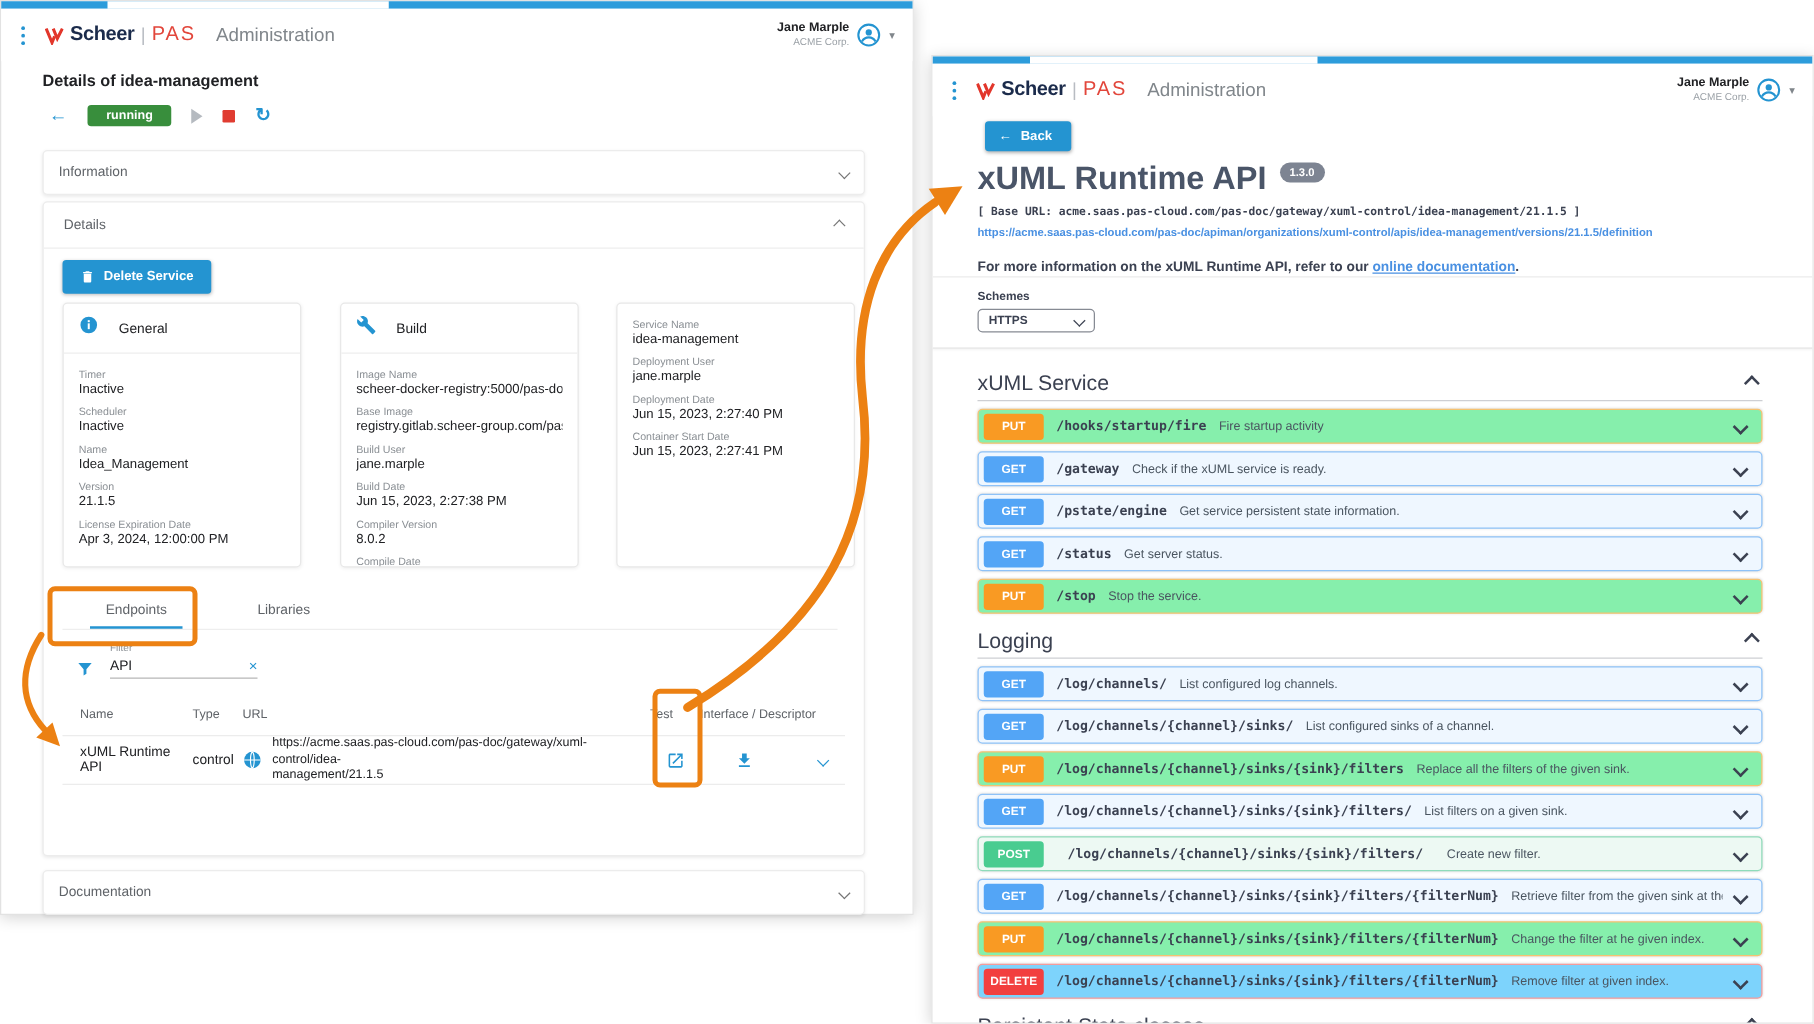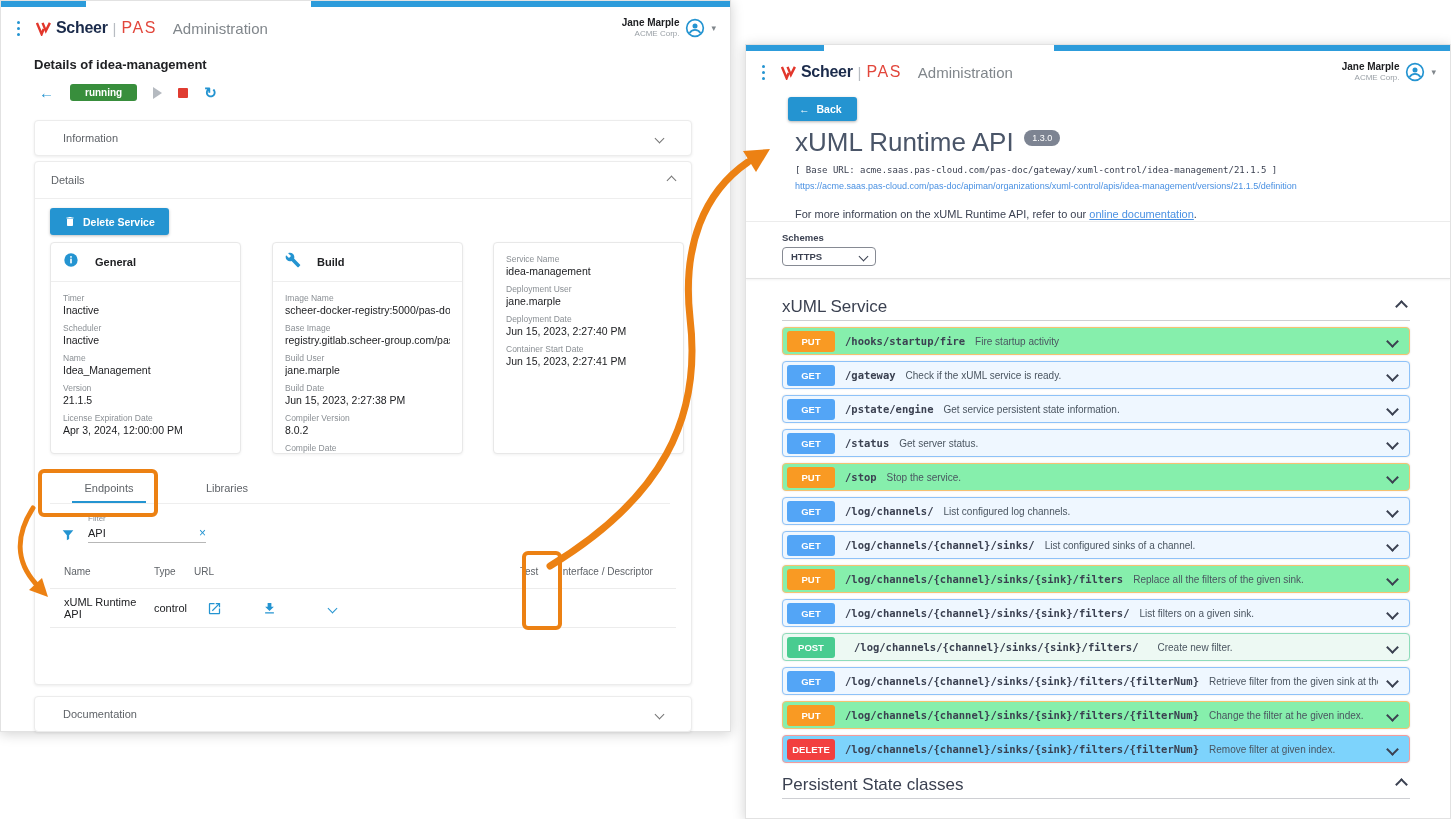--- a/index.html
+++ b/index.html
@@ -32,36 +32,36 @@
   .chev.dark{border-color:#3b4151;width:9px;height:9px;border-width:2px;}
   
   .page-title{position:absolute;left:33px;top:56px;font-size:13px;font-weight:bold;color:#202124;}
   .controls{position:absolute;left:38px;top:83px;display:flex;align-items:center;gap:16px;}
   .back-arrow{color:#2494d1;font-size:15px;cursor:pointer;}
   .status-badge{background:#388e3c;color:#fff;font-size:10px;font-weight:bold;padding:3px 15px;border-radius:3px;}
   .play-tri{width:0;height:0;border-left:9px solid #b5bac0;border-top:6px solid transparent;border-bottom:6px solid transparent;}
   .stop-sq{width:10px;height:10px;background:#e03c31;border-radius:1px;}
   .restart{color:#2494d1;font-size:15px;font-weight:bold;line-height:1;}
   .accordion{position:absolute;left:33px;width:658px;height:36px;border:1px solid #ececec;border-radius:4px;
-             box-shadow:0 1px 3px rgba(0,0,0,.08);display:flex;align-items:center;padding:0 28px;box-sizing:border-box;
+             box-shadow:0 1px 3px rgba(0,0,0,.08);display:flex;align-items:center;padding:0 12px;box-sizing:border-box;
              font-size:11px;color:#5f6368;background:#fff;}
   .accordion .chev{margin-left:auto;}
   #acc-info{top:119px;}
   #acc-doc{top:695px;}
   .details-card{position:absolute;left:33px;top:160px;width:658px;height:524px;border:1px solid #ececec;border-radius:4px;
                 box-shadow:0 1px 3px rgba(0,0,0,.08);background:#fff;box-sizing:border-box;}
   .details-head{height:36px;display:flex;align-items:center;padding:0 16px;font-size:11px;color:#5f6368;border-bottom:1px solid #eee;justify-content:space-between;}
   .details-head .chev{margin-left:auto;}
   .btn-delete{position:absolute;left:15px;top:46px;background:#2494d1;color:#fff;border:none;border-radius:3px;
-              font-size:10.5px;font-weight:bold;padding:7px 14px;display:flex;align-items:center;gap:7px;cursor:pointer;
+              font-size:10.5px;font-weight:bold;padding:7px 14px;display:flex;align-items:flex-start;gap:7px;cursor:pointer;
               box-shadow:0 1px 3px rgba(0,0,0,.25);font-family:"Liberation Sans",sans-serif;}
   .mini-card{position:absolute;top:80px;width:191px;height:212px;border:1px solid #e8e8e8;border-radius:4px;
              box-shadow:0 1px 3px rgba(0,0,0,.06);background:#fff;box-sizing:border-box;overflow:hidden;}
   .mini-head{display:flex;align-items:center;gap:16px;padding:9px 12px;border-bottom:1px solid #eee;}
-  .mini-title{font-size:11px;font-weight:bold;color:#202124;}
+  .mini-title{font-size:11px;font-weight:normal;color:#202124;}
   .mini-body{padding:4px 12px;}
   .f-label{font-size:8.5px;color:#8a8f94;margin-top:7px;}
   .f-value{font-size:10.5px;color:#202124;margin-top:1px;white-space:nowrap;overflow:hidden;}
   .tabs{position:absolute;left:15px;right:21px;top:308px;height:33px;border-bottom:1px solid #eee;display:flex;}
   .tab{width:118px;text-align:center;font-size:11px;color:#5f6368;padding-top:12px;position:relative;cursor:pointer;}
   .tab.active::after{content:'';position:absolute;left:22px;right:22px;bottom:0;height:2.5px;background:#2494d1;}
   .filterbar{position:absolute;left:25px;top:352px;display:flex;align-items:flex-end;gap:12px;}
   .filter-field{width:118px;}
   .filter-label{font-size:8px;color:#8a8f94;}
   .filter-line{display:flex;align-items:center;border-bottom:1px solid #b7b7b7;padding:3px 0 2px;}
@@ -76,21 +76,21 @@
   .col-url{flex:1;display:flex;align-items:center;gap:8px;}
   .url-text{font-size:10px;color:#202124;line-height:1.25;}
   .col-test{width:40px;display:flex;justify-content:center;}
   .col-iface{width:116px;display:flex;align-items:center;}
   .col-iface .dl{margin-left:28px;}
   .col-iface .chev{margin-left:auto;margin-right:14px;}
   
   .btn-back{position:absolute;left:42px;top:52px;background:#2494d1;color:#fff;border:none;border-radius:3px;
             font-size:10.5px;font-weight:bold;padding:6px 15px 6px 11px;display:flex;align-items:center;gap:7px;
             box-shadow:0 1px 3px rgba(0,0,0,.3);cursor:pointer;font-family:"Liberation Sans",sans-serif;}
-  .api-head{position:absolute;left:49px;top:82px;}
+  .api-head{position:absolute;left:36px;top:82px;font-weight:bold;}
   .api-title{font-size:26px;color:#4a5568;display:inline;}
   .api-badge{display:inline-block;background:#7d8492;color:#fff;font-size:9px;padding:3px 8px;border-radius:10px;vertical-align:10px;margin-left:6px;}
   .base-url{font-family:"DejaVu Sans Mono",monospace;font-size:9px;color:#3b4151;margin-top:7px;}
   .def-link{font-size:9px;color:#4990e2;margin-top:6px;cursor:pointer;}
   .info-line{font-size:11px;color:#3b4151;margin-top:17px;}
   .info-line a{color:#4990e2;text-decoration:underline;cursor:pointer;}
   .hr1{position:absolute;left:0;right:0;top:176px;border-top:1px solid #ececec;}
   .hr2{position:absolute;left:0;right:0;top:233px;border-top:1px solid #e3e3e3;box-shadow:0 1px 2px rgba(0,0,0,.08);}
   .schemes{position:absolute;left:36px;top:187px;}
   .schemes-label{font-size:9.5px;font-weight:bold;color:#3b4151;}
@@ -260,20 +260,30 @@
       <div class="thead" id="thead-row">
           <div class="col-name">Name</div>
           <div class="col-type">Type</div>
           <div class="col-url">URL</div>
           <div class="col-test" style="justify-content: flex-start; text-align: right;">Test</div>
           <div class="col-iface">Interface / Descriptor</div>
         </div>
       <div class="trow">
         <div class="col-name">xUML Runtime API</div>
         <div class="col-type">control</div>
+        <div class="col-url">
+          <svg width="16" height="16" viewBox="0 0 24 24">
+              <circle cx="12" cy="12" r="10" fill="#2494d1"></circle>
+              <path d="M2 12h20M12 2c3 2.6 3 17.4 0 20M12 2c-3 2.6-3 17.4 0 20" stroke="#fff" stroke-width="1.4" fill="none"></path>
+            </svg>
+          <div class="url-text">
+            <div>https://acme.saas.pas-cloud.com/pas-doc/gateway/xuml-control/idea-</div>
+            <div>management/21.1.5</div>
+          </div>
+        </div>
         <div class="col-test">
           <svg width="15" height="15" viewBox="0 0 24 24">
               <path d="M19 19H5V5h7V3H5c-1.1 0-2 .9-2 2v14c0 1.1.9 2 2 2h14c1.1 0 2-.9 2-2v-7h-2v7zM14 3v2h3.6l-9.8 9.8 1.4 1.4L19 6.4V10h2V3h-7z" fill="#2494d1"></path>
             </svg>
         </div>
         <div class="col-iface">
           <svg class="dl" width="15" height="15" viewBox="0 0 24 24">
               <path d="M19 9h-4V3H9v6H5l7 7 7-7zM5 18v2h14v-2H5z" fill="#2494d1"></path>
             </svg>
           <span class="chev down blue"></span>
@@ -380,20 +390,24 @@
         <span class="ep-path">/status</span>
         <span class="ep-desc">Get server status.</span>
         <span class="chev down dark"></span>
       </div>
       <div class="ep-row m-put">
         <span class="ep-method">PUT</span>
         <span class="ep-path">/stop</span>
         <span class="ep-desc">Stop the service.</span>
         <span class="chev down dark"></span>
       </div>
+      <div class="sec-head">
+        <span class="sec-title">Logging</span>
+        <span class="chev up dark"></span>
+      </div>
       <div class="ep-row m-get">
         <span class="ep-method">GET</span>
         <span class="ep-path">/log/channels/</span>
         <span class="ep-desc">List configured log channels.</span>
         <span class="chev down dark"></span>
       </div>
       <div class="ep-row m-get">
         <span class="ep-method">GET</span>
         <span class="ep-path">/log/channels/{channel}/sinks/</span>
         <span class="ep-desc">List configured sinks of a channel.</span>

